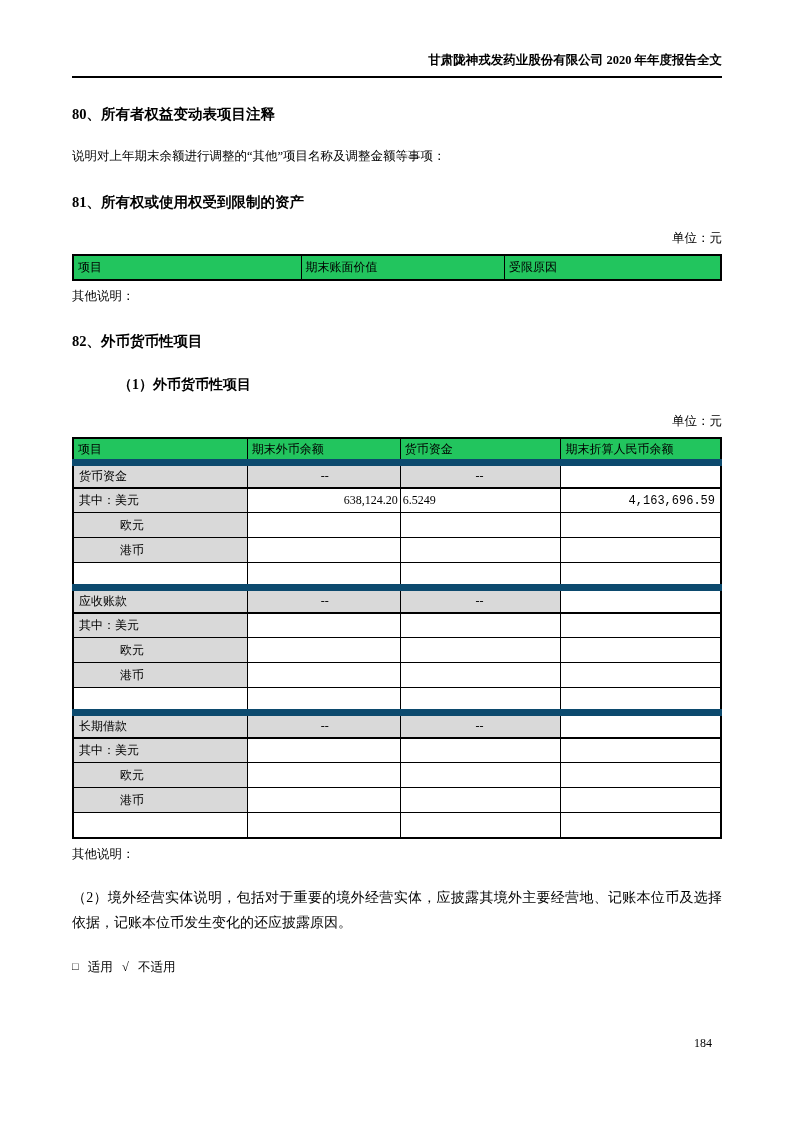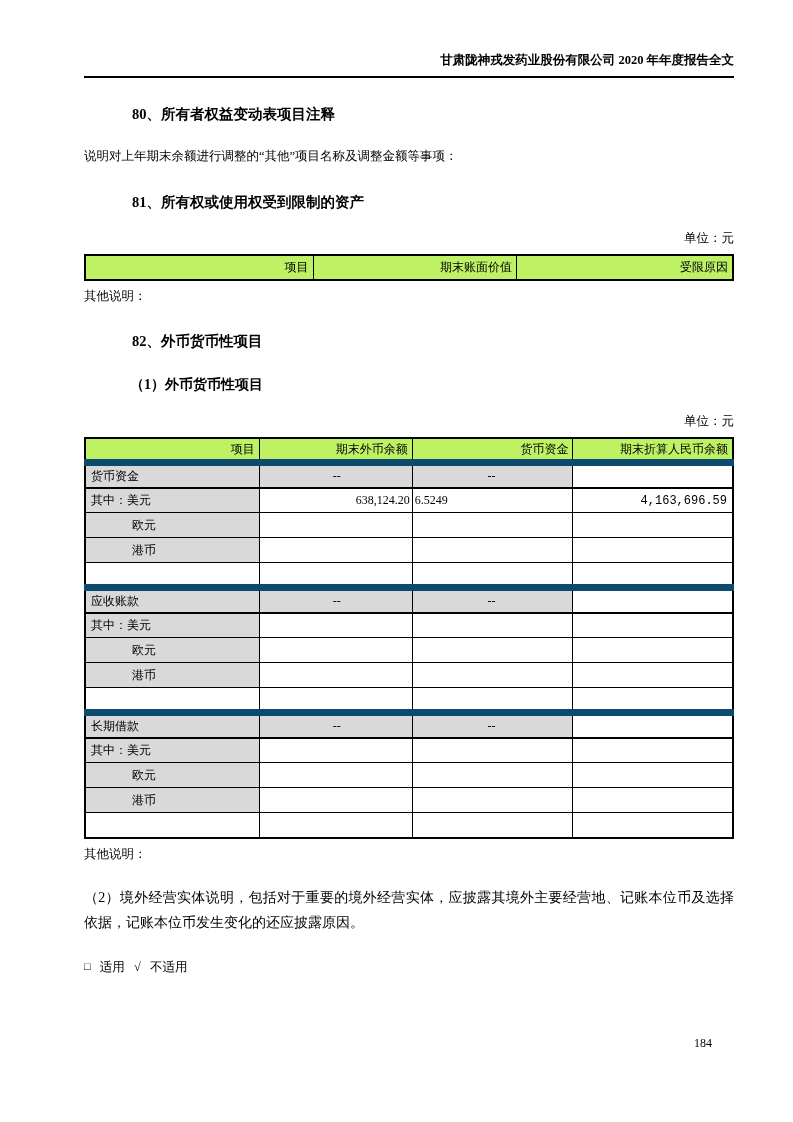--- a/index.html
+++ b/index.html
@@ -9,38 +9,37 @@
     width: 793px;
     height: 1122px;
     margin: 0 auto;
     background: #ffffff;
     font-family: "Liberation Serif", "DejaVu Serif", serif;
     color: #000;
     overflow: hidden;
   }
   .content {
     position: absolute;
-    left: 84px;
+    left: 72px;
     top: 0;
     width: 650px;
   }
   .doc-header {
     margin-top: 52px;
     padding-bottom: 7px;
     border-bottom: 2px solid #000;
     text-align: right;
     font-size: 12.5px;
     font-weight: bold;
   }
   .h-major {
     margin-top: 26px;
     font-size: 14.5px;
     font-weight: bold;
     line-height: 1.4;
-    margin-left: 48px;
   }
   .h-sub {
     margin-top: 24px;
     font-size: 14px;
     font-weight: bold;
     line-height: 1.4;
     margin-left: 46px;
   }
   .body-text {
     margin-top: 24px;
@@ -67,21 +66,21 @@
   th, td {
     border: 1px solid #000;
     height: 25px;
     padding: 0 4px;
     font-weight: normal;
     overflow: hidden;
     white-space: nowrap;
     vertical-align: middle;
   }
   thead tr { border-bottom: 2px solid #000; }
-  thead th { background: #bef264; text-align: right; }
+  thead th { background: #22c55e; text-align: left; }
   
   .tbl-81 col:nth-child(1) { width: 35.2%; }
   .tbl-81 col:nth-child(2) { width: 31.4%; }
   .tbl-81 col:nth-child(3) { width: 33.4%; }
   
   .tbl-82 col:nth-child(1) { width: 26.9%; }
   .tbl-82 col:nth-child(2) { width: 23.6%; }
   .tbl-82 col:nth-child(3) { width: 24.8%; }
   .tbl-82 col:nth-child(4) { width: 24.7%; }
   .tbl-82 td.c0 { text-align: left; padding-left: 5px; }

